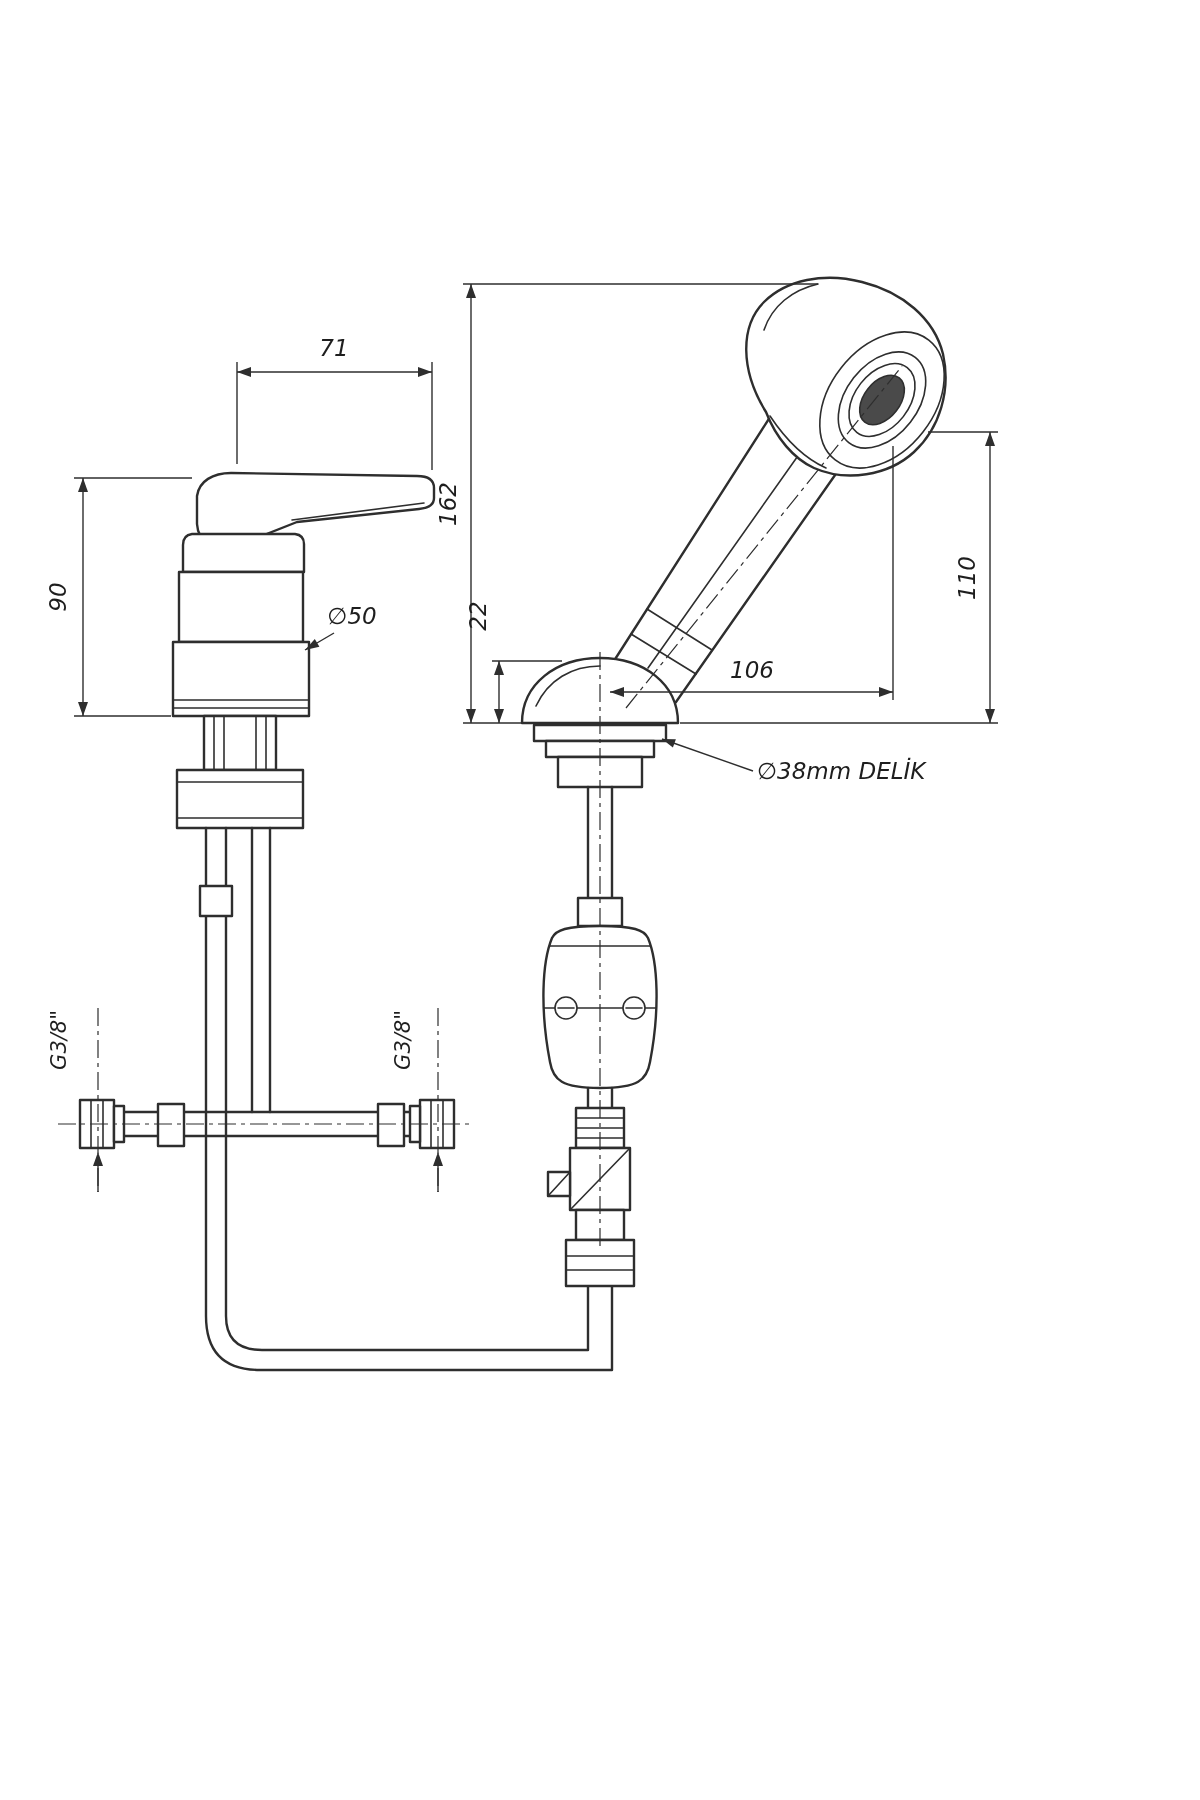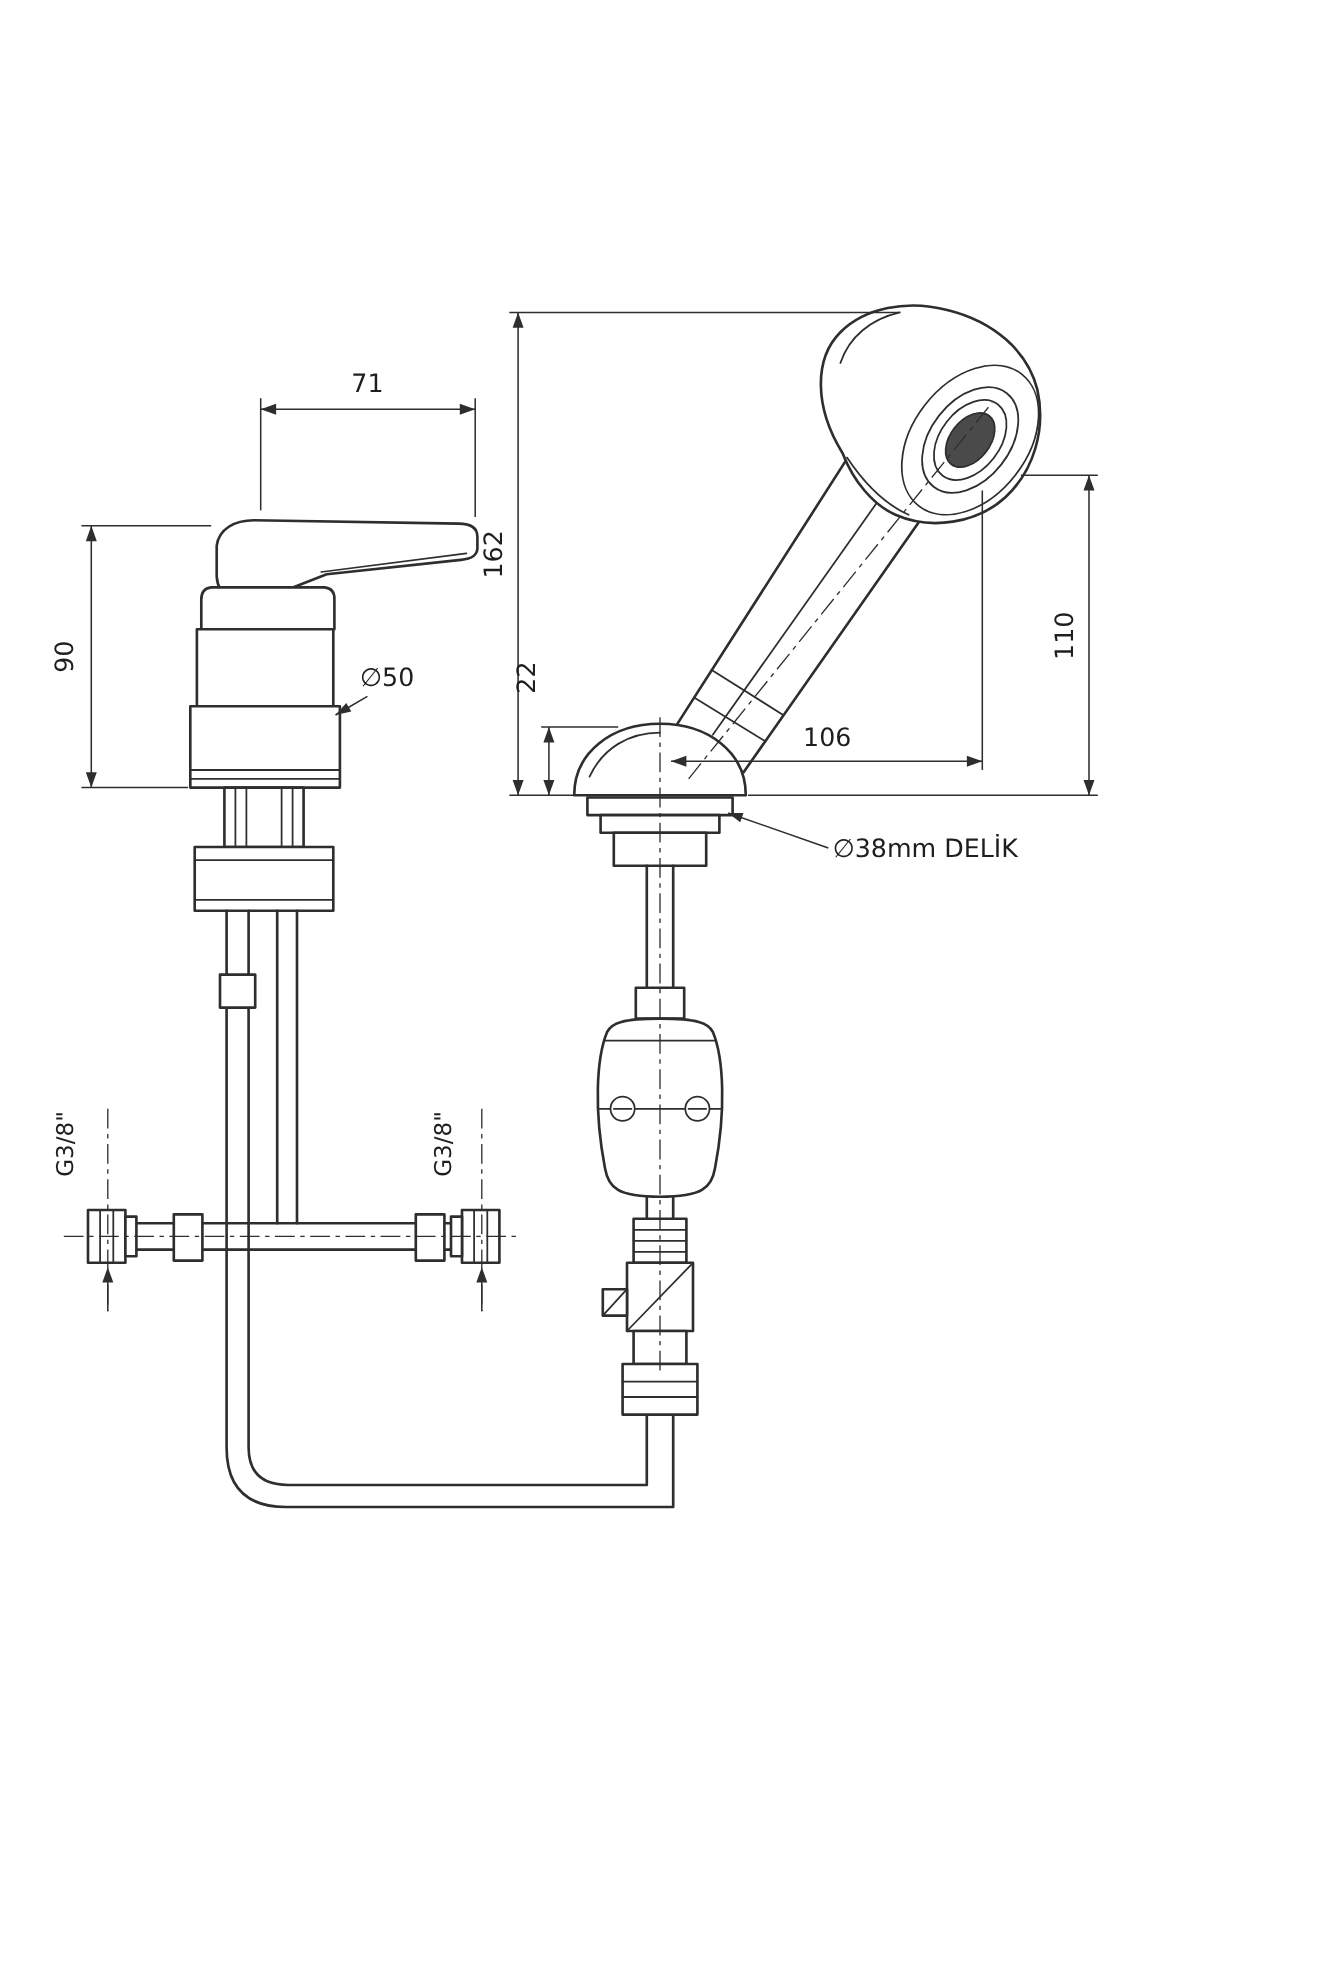--- a/index.html
+++ b/index.html
@@ -1,16 +1,16 @@
 <!DOCTYPE html>
 <html><head>
 <meta charset="utf-8">
 <style>
   html,body { margin:0; padding:0; background:#ffffff; }
-  .page { width:1200px; height:1800px; background:#ffffff; position:relative; }
+  .page { width:1200px; height:1800px; background:#ffffff; position:relative;font-style:italic; }
   svg { display:block; }
   .obj * { fill:none; stroke:#2e2e2e; stroke-width:2.4; stroke-linejoin:round; stroke-linecap:round; }
   .obj .wf { fill:#ffffff; }
   .obj .dark { fill:#4a4a4a; }
   .obj .thin { stroke-width:1.6; }
   .dim line, .dim path { fill:none; stroke:#2e2e2e; stroke-width:1.4; }
   .dim polygon { fill:#2e2e2e; stroke:none; }
   .center { fill:none; stroke:#2e2e2e; stroke-width:1.2; stroke-dasharray:18 5 4 5; }
   text { font-family:"DejaVu Sans","Liberation Sans",sans-serif; font-size:23px; fill:#1e1e1e; }
   .small { font-size:21px; }

